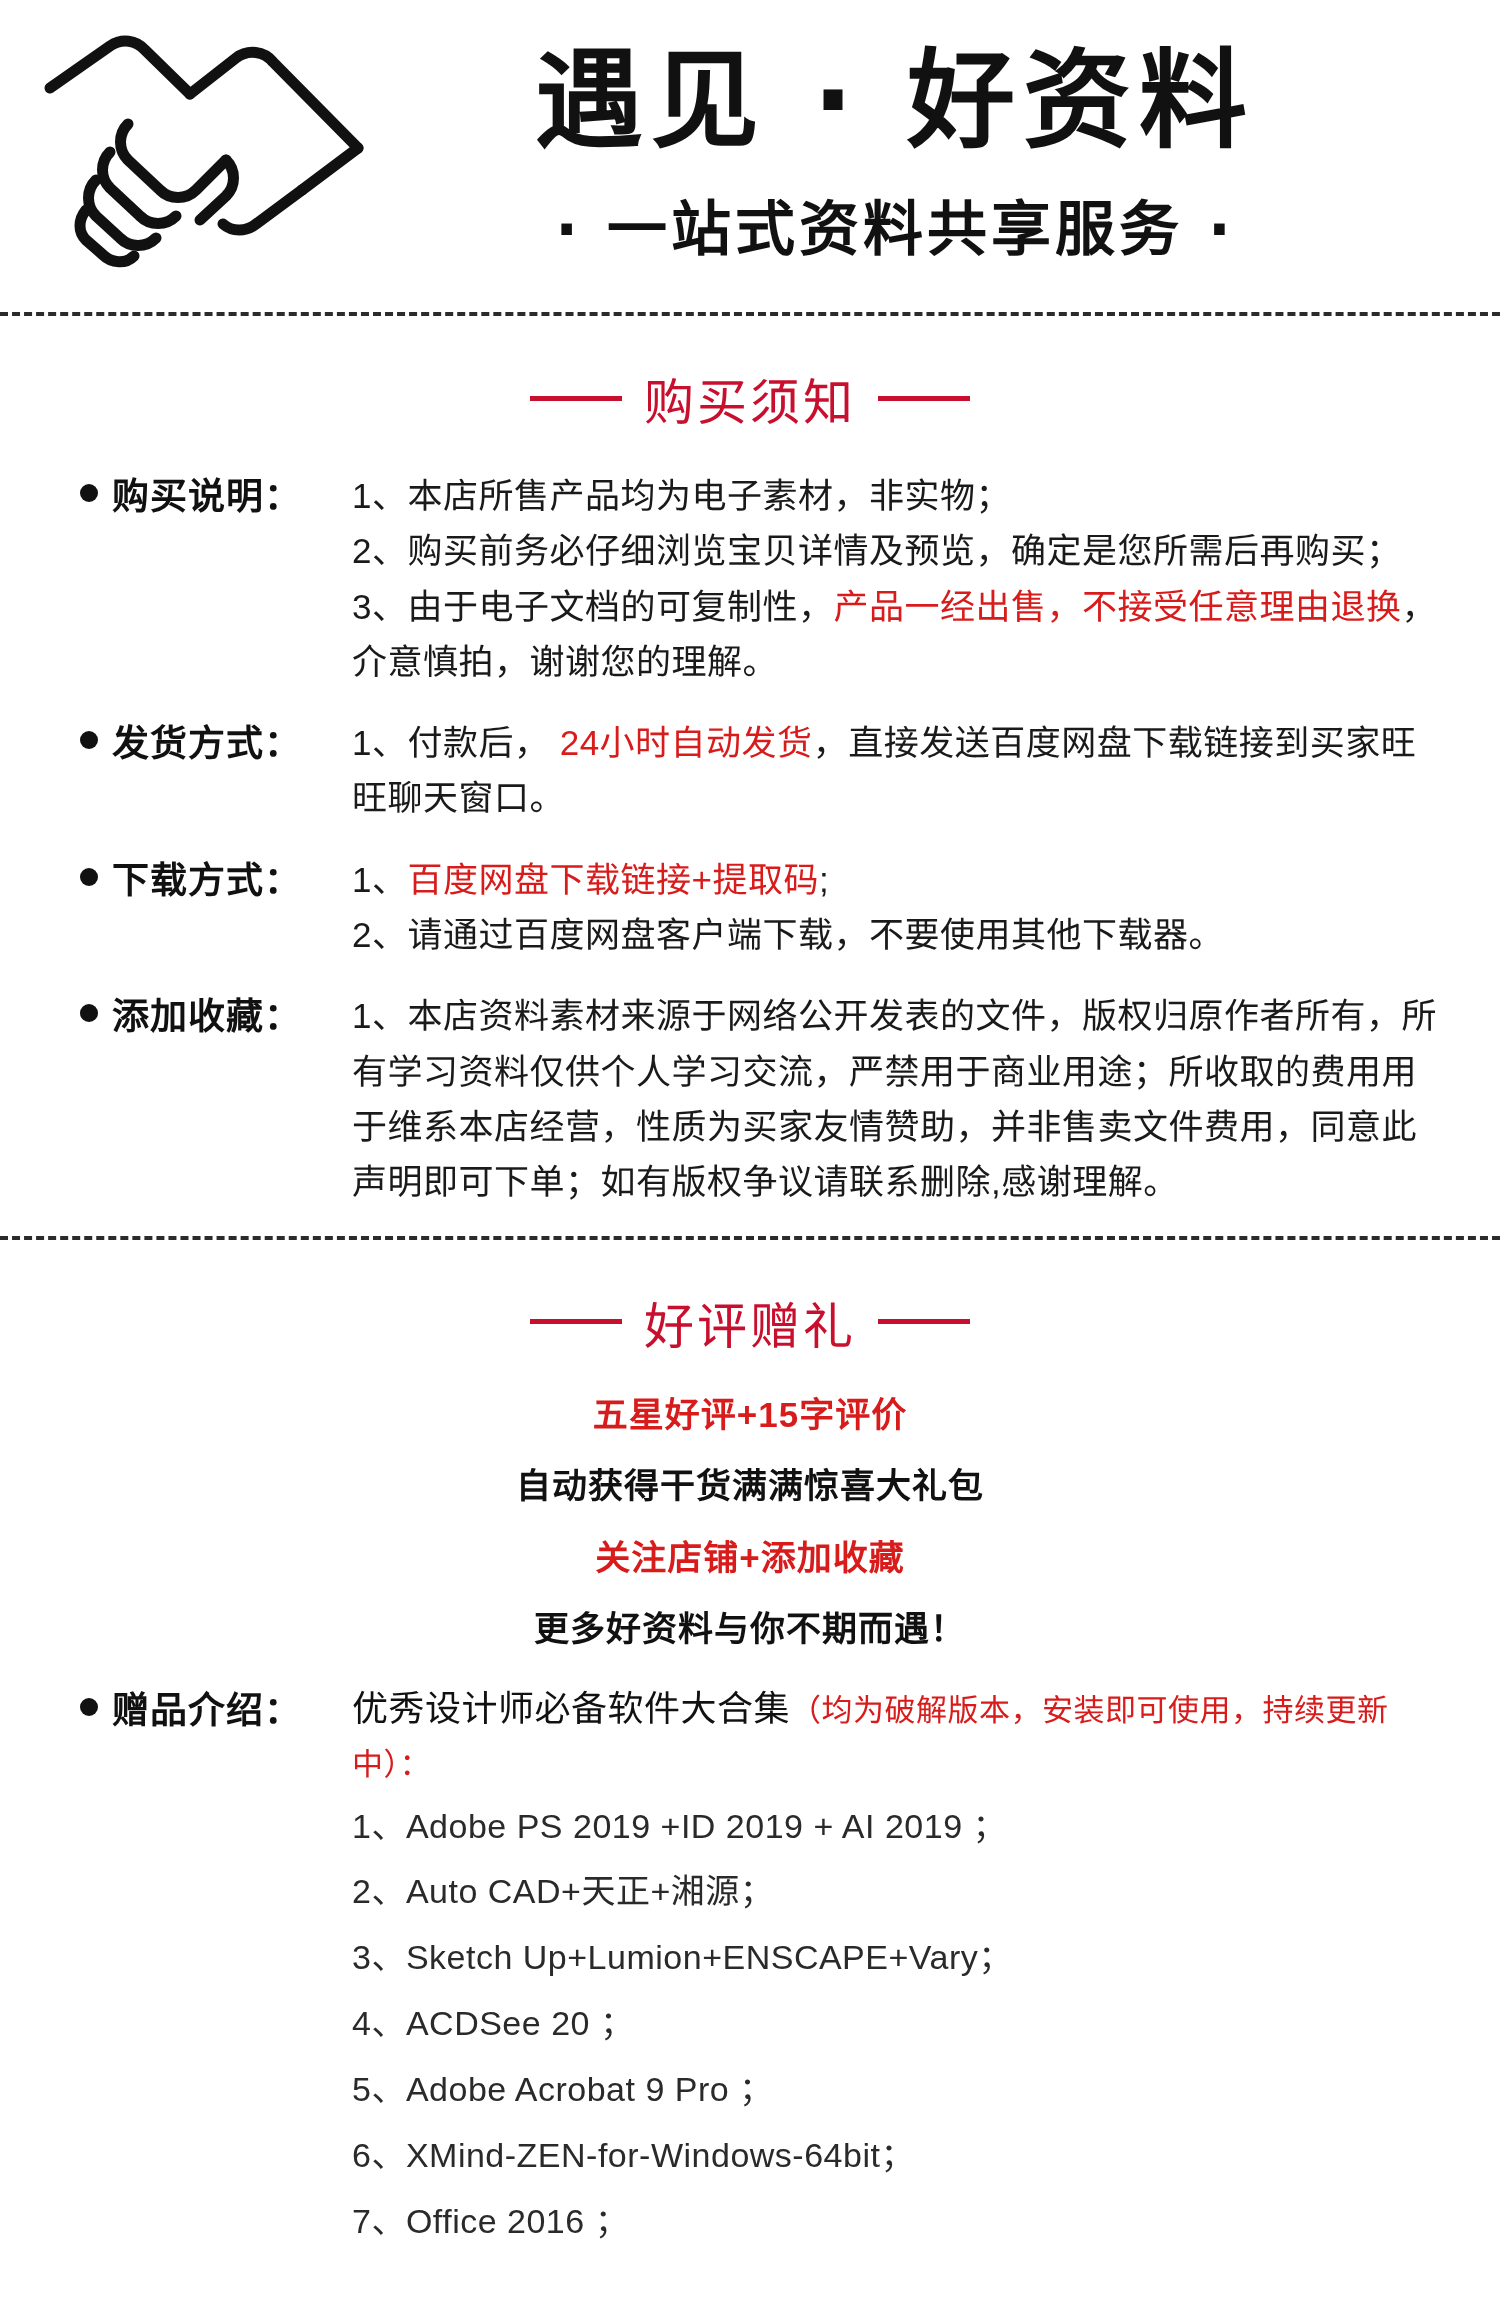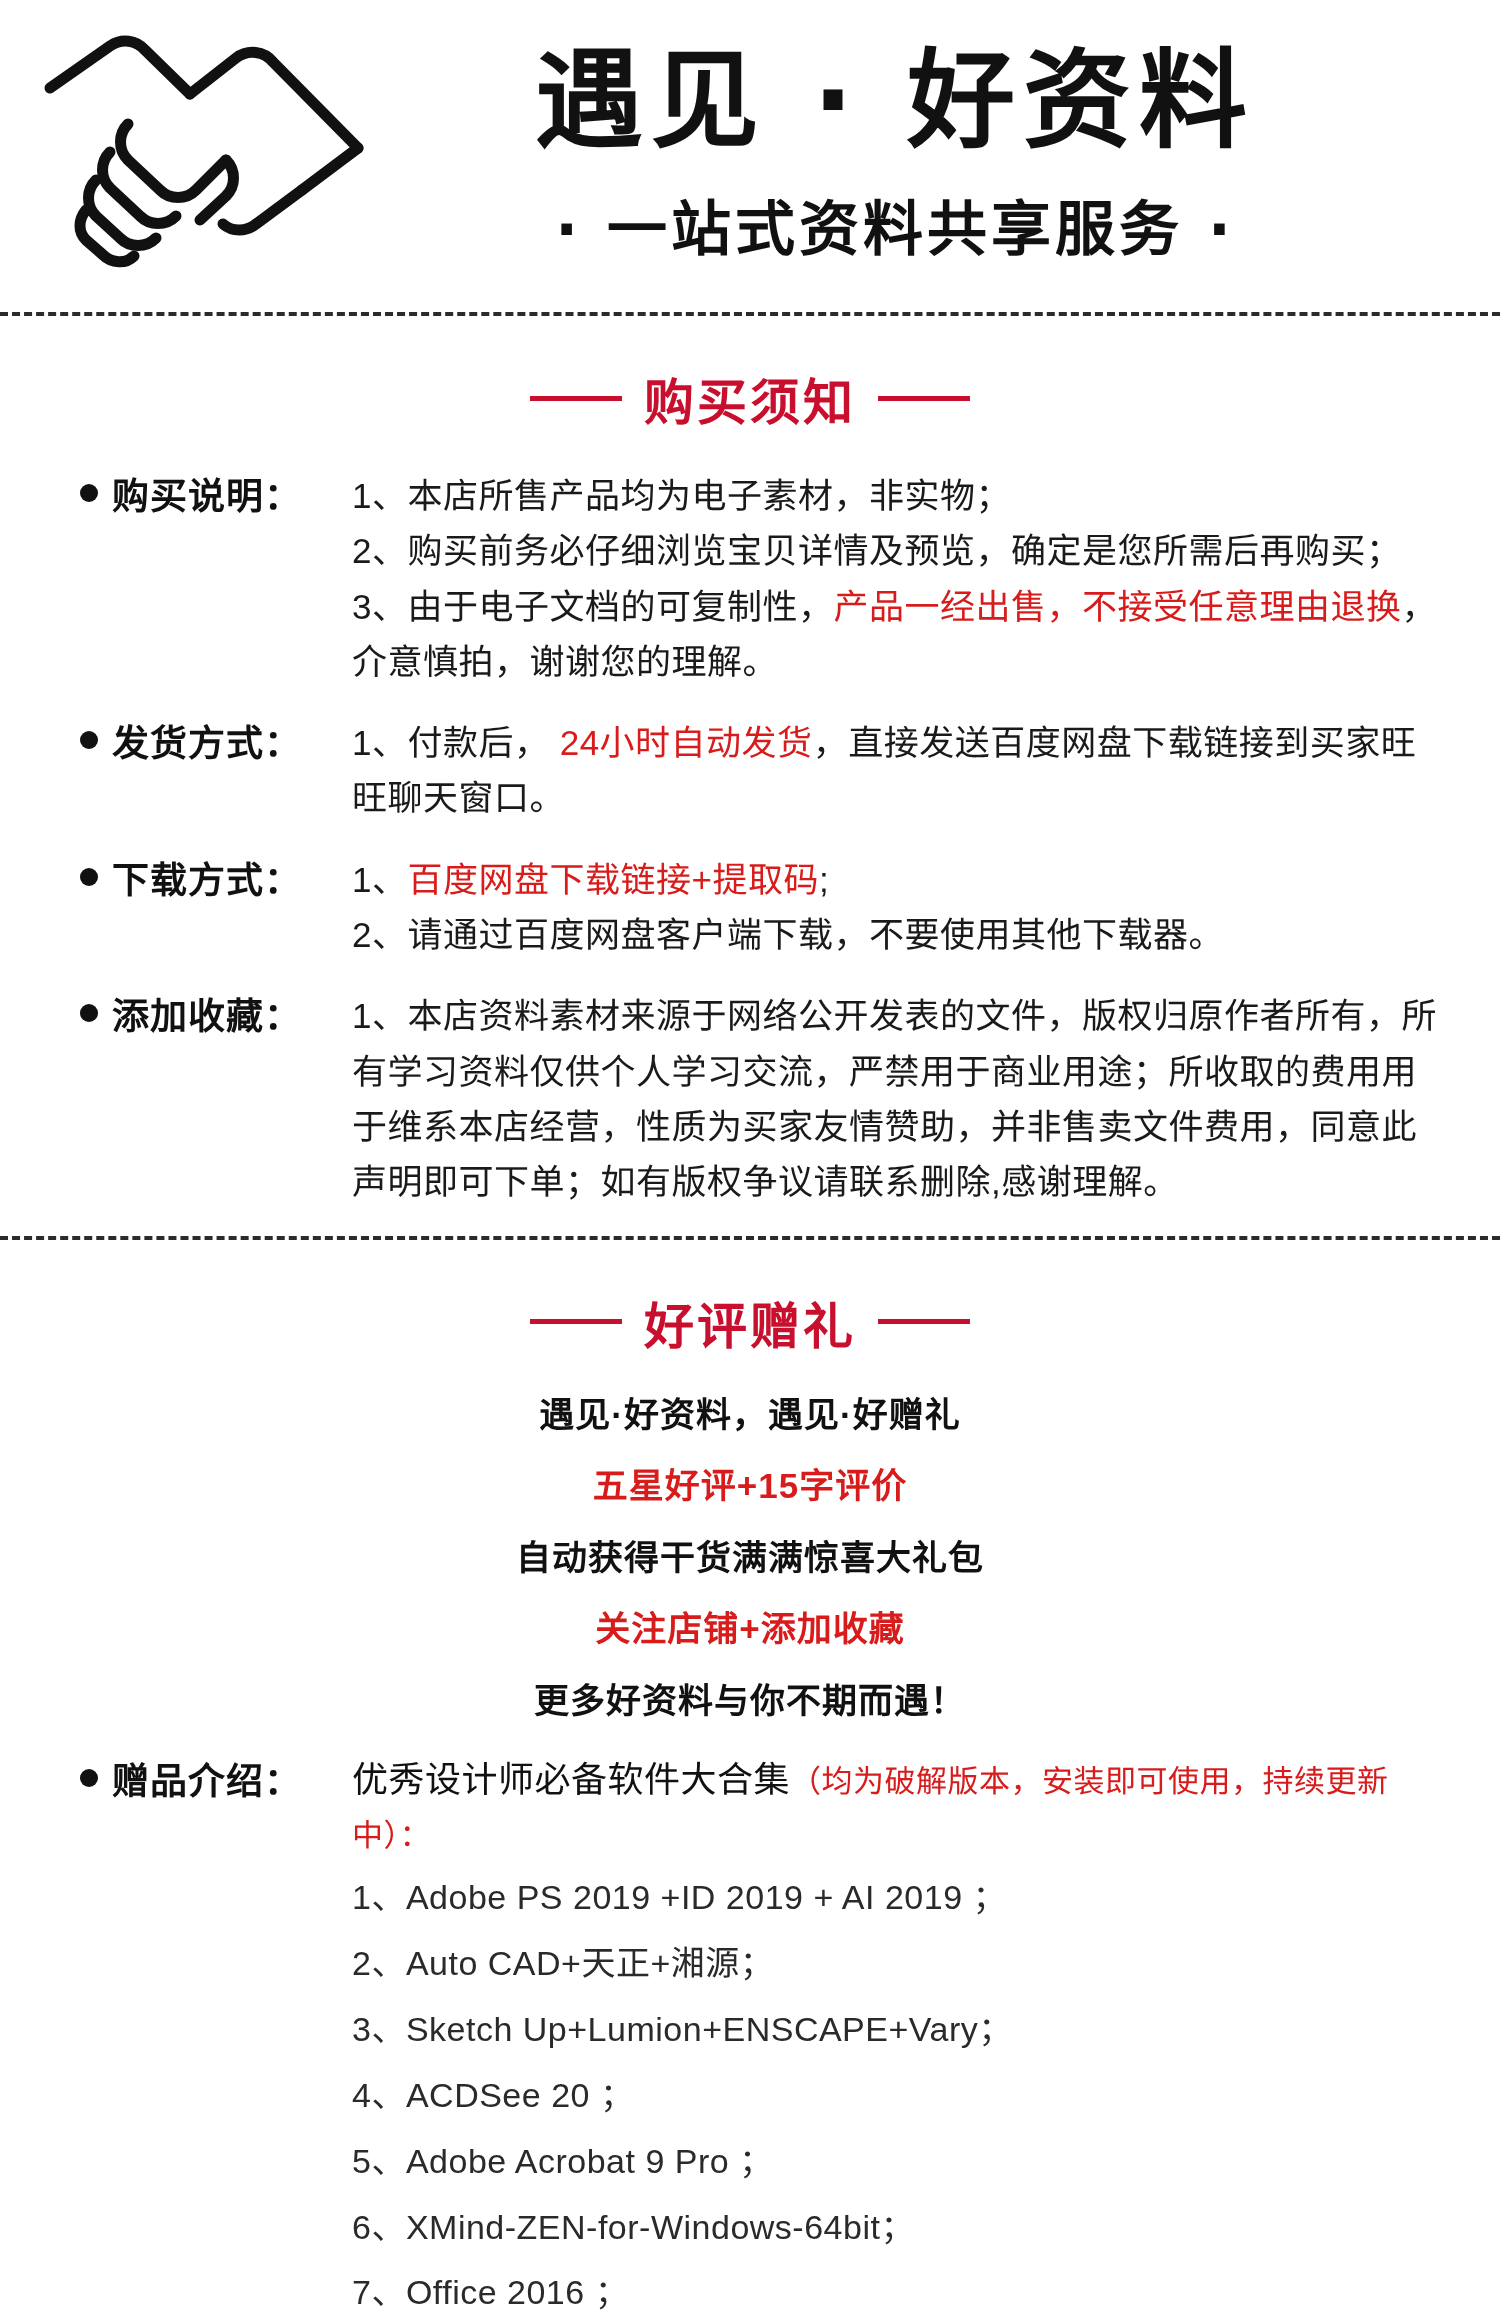--- a/index.html
+++ b/index.html
@@ -80,21 +80,21 @@
   }
   .section-heading .rule {
     width: 92px;
     height: 5px;
     background: #c8102e;
     display: block;
   }
   .section-heading .heading-text {
     font-family: "DejaVu Sans", "Liberation Sans", sans-serif;
     font-size: 50px;
-    font-weight: bold;
+    font-weight: normal;
     color: #c8102e;
     letter-spacing: 3px;
     white-space: nowrap;
   }
 
   
   .rows {
     padding: 0 20px 0 30px;
   }
   .row {
@@ -262,21 +262,20 @@
 <hr class="divider">
 
 <div class="section">
   <div class="section-heading">
     <span class="rule"></span>
     <span class="heading-text">好评赠礼</span>
     <span class="rule"></span>
   </div>
 
   <div class="center-lines">
-    <p>遇见·好资料，遇见·好赠礼</p>
     <p class="red">五星好评+15字评价</p>
     <p>自动获得干货满满惊喜大礼包</p>
     <p class="red">关注店铺+添加收藏</p>
     <p>更多好资料与你不期而遇！</p>
   </div>
 
   <div class="rows">
     <div class="row">
       <span class="bullet"></span>
       <span class="row-label">赠品介绍：</span>

